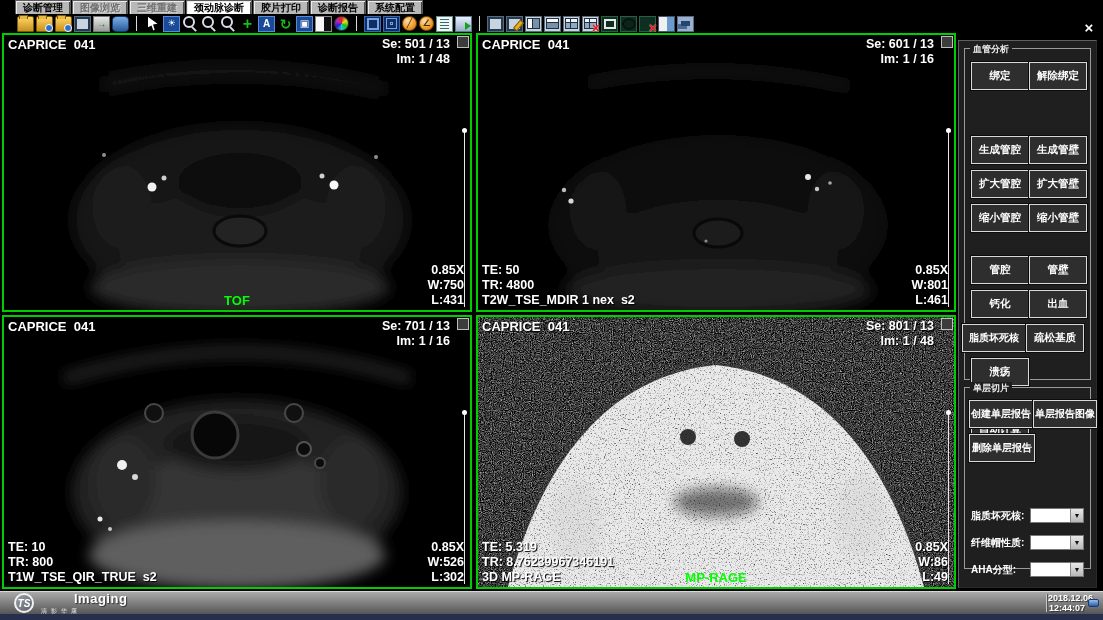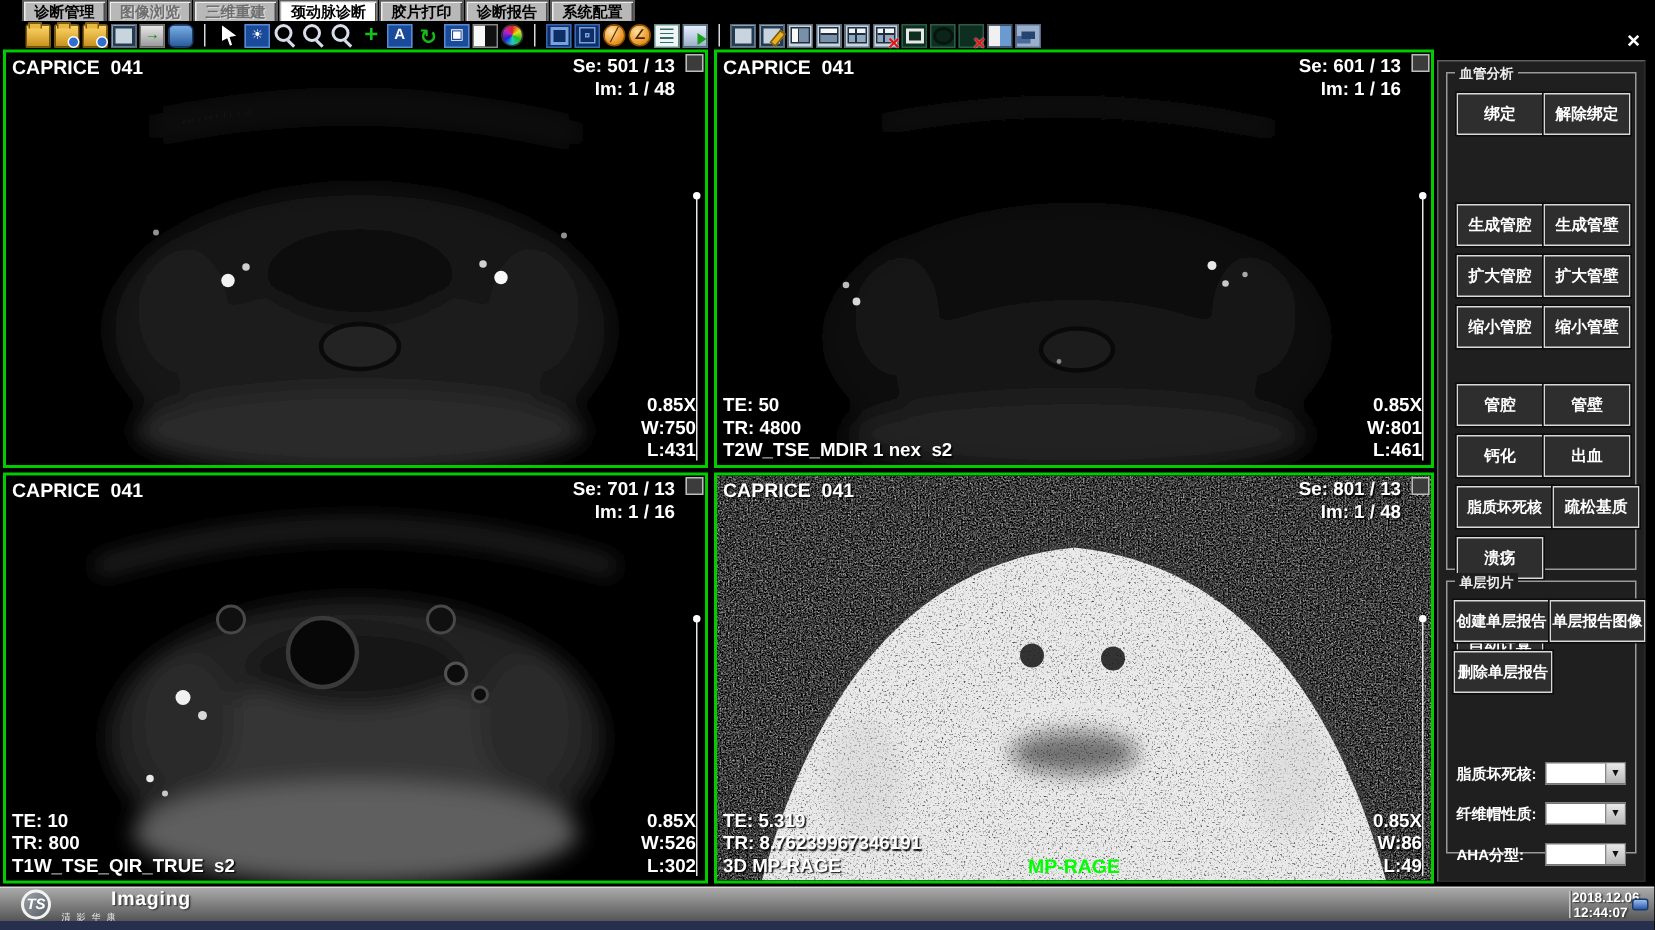--- a/index.html
+++ b/index.html
@@ -216,20 +216,21 @@
       <circle cx="148" cy="152" r="4.5" fill="#f2f2f2"></circle>
       <circle cx="160" cy="143" r="2.5" fill="#cfcfcf"></circle>
       <circle cx="330" cy="150" r="4.5" fill="#f8f8f8"></circle>
       <circle cx="318" cy="141" r="2.5" fill="#d0d0d0"></circle>
       <circle cx="100" cy="120" r="2" fill="#909090"></circle>
       <circle cx="372" cy="122" r="2" fill="#909090"></circle>
     </svg>
     <div class="ov ov-patient">CAPRICE  041</div>
     <div class="ov ov-series"><div>Se: 501 / 13</div><div>Im: 1 / 48</div></div>
     <div class="ov ov-br"><div>0.85X</div><div>W:750</div><div>L:431</div></div>
+    <div class="seq-label">TOF</div>
     <div class="scroll-thumb"></div>
     <div class="slider-line"></div>
   </div>
 
   <div class="viewport vp1">
     <svg viewBox="0 0 476 275" preserveAspectRatio="none">
       <defs>
           <filter id="b2" x="-20%" y="-20%" width="140%" height="140%">
             <feGaussianBlur stdDeviation="8"></feGaussianBlur>
           </filter>
@@ -360,21 +361,21 @@
     </div>
     <div class="sp18"></div>
     <div class="row">
       <button class="pbtn">管腔</button>
       <button class="pbtn">管壁</button>
     </div>
     <div class="row" style="margin-top:6px;">
       <button class="pbtn">钙化</button>
       <button class="pbtn">出血</button>
     </div>
-    <div class="row" style="margin-top:6px;">
+    <div class="row" style="margin-top:6px;justify-content:flex-end;">
       <button class="pbtn wide">脂质坏死核</button>
       <button class="pbtn">疏松基质</button>
     </div>
     <div class="row single" style="margin-top:6px;">
       <button class="pbtn">溃疡</button>
     </div>
     <div class="sp24"></div>
     <div class="row single">
       <button class="pbtn">自动计算</button>
     </div>

